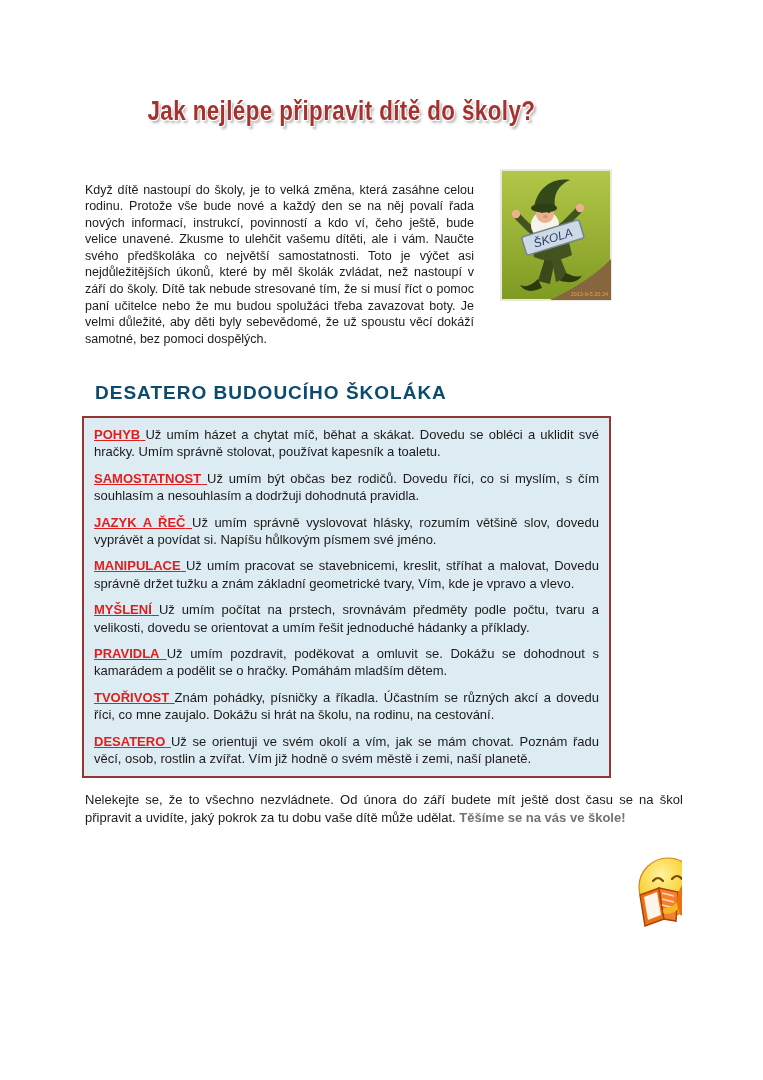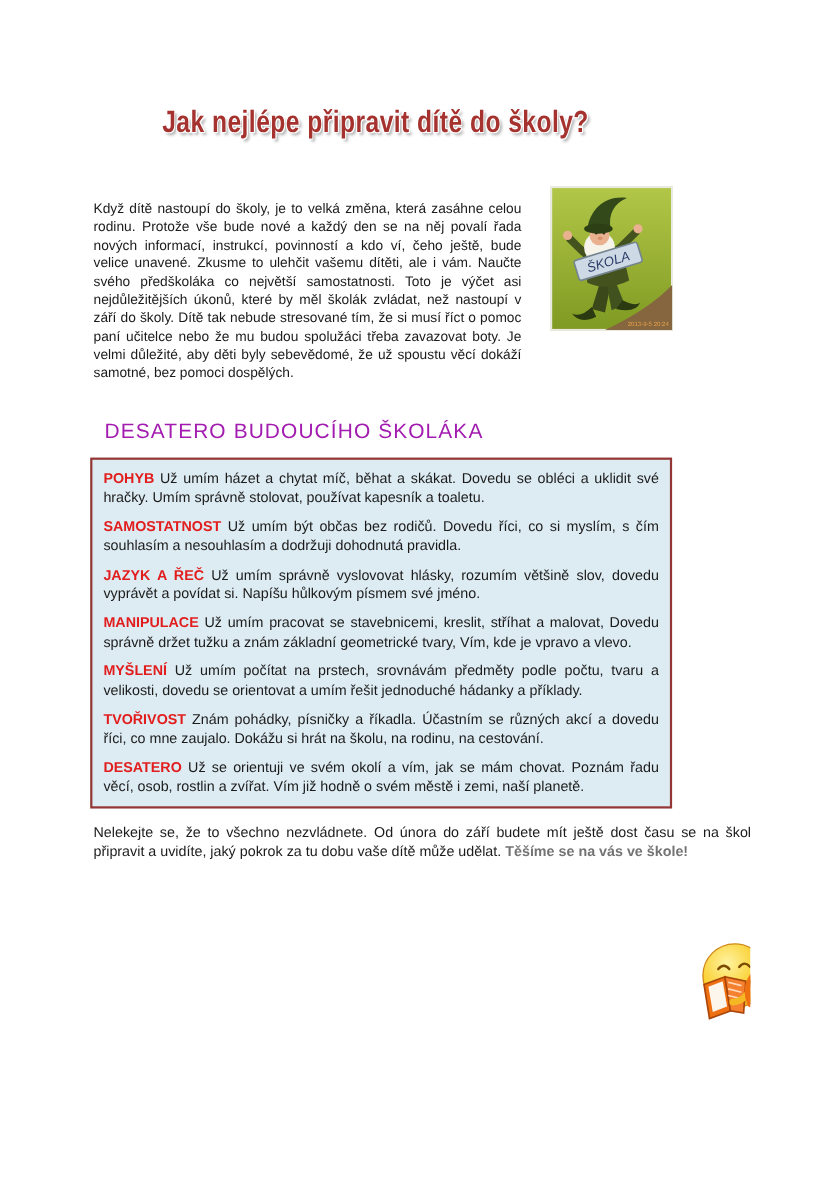--- a/index.html
+++ b/index.html
@@ -31,37 +31,37 @@
   .intro-row { display:flex; margin:42px 70px 0 85px; gap:26px; align-items:flex-start; }
   .intro-text {
     width:478px; font-size:12.5px; line-height:16.6px;
     text-align:justify;
   }
   .photo-svg { flex:none; width:112px; height:132px; display:block; }
 
   
   .section-heading {
     margin:22px 0 12px 95px;
-    font-size:19px; font-weight:normal;
-    color:#a21caf; letter-spacing:1px;
+    font-size:19px; font-weight:bold;
+    color:#0c4a6e; letter-spacing:1px;
   }
 
   
   .desatero-box {
     margin:11px 71px 0 82px;
     background:#ddebf2;
     border:2px solid #943634;
     padding:8px 10px 0 10px;
   }
   .item {
     margin:0 0 9px 0;
     font-size:13px; line-height:17.4px;
     text-align:justify;
   }
-  .item-label { color:#e21d1d; font-weight:bold; }
+  .item-label { color:#e21d1d; font-weight:bold;text-decoration:underline; }
   .item-label::after { content:" "; }
 
   
   .closing {
     margin:13px 73px 0 85px;
     width:605px;
     font-size:13px; line-height:17.5px;
     text-align:justify;
   }
   .closing-highlight { color:#737373; font-weight:bold; }
@@ -120,20 +120,21 @@
   </div>
 
   <h2 class="section-heading">DESATERO BUDOUCÍHO ŠKOLÁKA</h2>
 
   <div class="desatero-box">
     <p class="item"><strong class="item-label">POHYB</strong><span>Už umím házet a chytat míč, běhat a skákat. Dovedu se obléci a uklidit své hračky. Umím správně stolovat, používat kapesník a toaletu.</span></p>
     <p class="item"><strong class="item-label">SAMOSTATNOST</strong><span>Už umím být občas bez rodičů. Dovedu říci, co si myslím, s čím souhlasím a nesouhlasím a dodržuji dohodnutá pravidla.</span></p>
     <p class="item"><strong class="item-label">JAZYK A ŘEČ</strong><span>Už umím správně vyslovovat hlásky, rozumím většině slov, dovedu vyprávět a povídat si. Napíšu hůlkovým písmem své jméno.</span></p>
     <p class="item"><strong class="item-label">MANIPULACE</strong><span>Už umím pracovat se stavebnicemi, kreslit, stříhat a malovat, Dovedu správně držet tužku a znám základní geometrické tvary, Vím, kde je vpravo a vlevo.</span></p>
     <p class="item"><strong class="item-label">MYŠLENÍ</strong><span>Už umím počítat na prstech, srovnávám předměty podle počtu, tvaru a velikosti, dovedu se orientovat a umím řešit jednoduché hádanky a příklady.</span></p>
+    <p class="item"><strong class="item-label">PRAVIDLA</strong><span>Už umím pozdravit, poděkovat a omluvit se. Dokážu se dohodnout s kamarádem a podělit se o hračky. Pomáhám mladším dětem.</span></p>
     <p class="item"><strong class="item-label">TVOŘIVOST</strong><span>Znám pohádky, písničky a říkadla. Účastním se různých akcí a dovedu říci, co mne zaujalo. Dokážu si hrát na školu, na rodinu, na cestování.</span></p>
     <p class="item"><strong class="item-label">DESATERO</strong><span>Už se orientuji ve svém okolí a vím, jak se mám chovat. Poznám řadu věcí, osob, rostlin a zvířat. Vím již hodně o svém městě i zemi, naší planetě.</span></p>
   </div>
 
   <p class="closing"><span>Nelekejte se, že to všechno nezvládnete. Od února do září budete mít ještě dost času se na školu připravit a uvidíte, jaký pokrok za tu dobu vaše dítě může udělat. </span><strong class="closing-highlight">Těšíme se na vás ve škole!</strong></p>
 
   <svg class="smiley-svg" viewBox="0 0 92 86" aria-hidden="true">
     <defs>
       <radialGradient id="sface" cx="0.38" cy="0.3" r="0.85">
         <stop offset="0" stop-color="#fff3a0"></stop>

